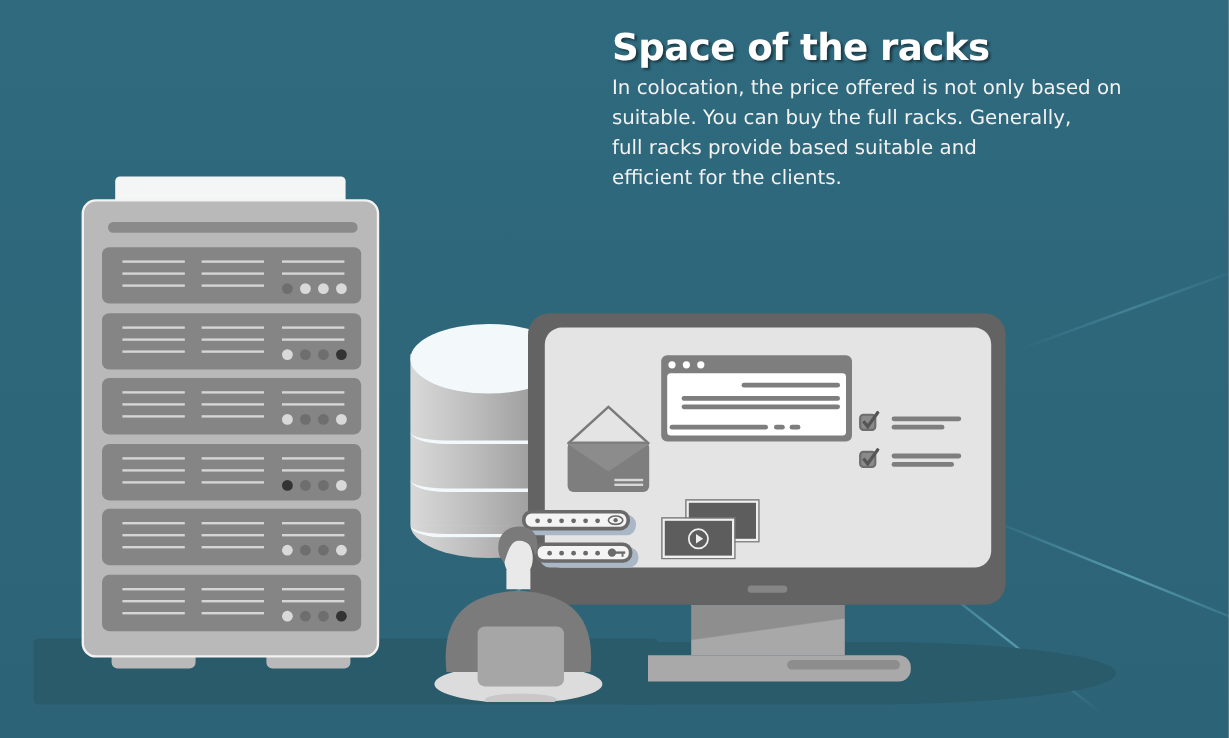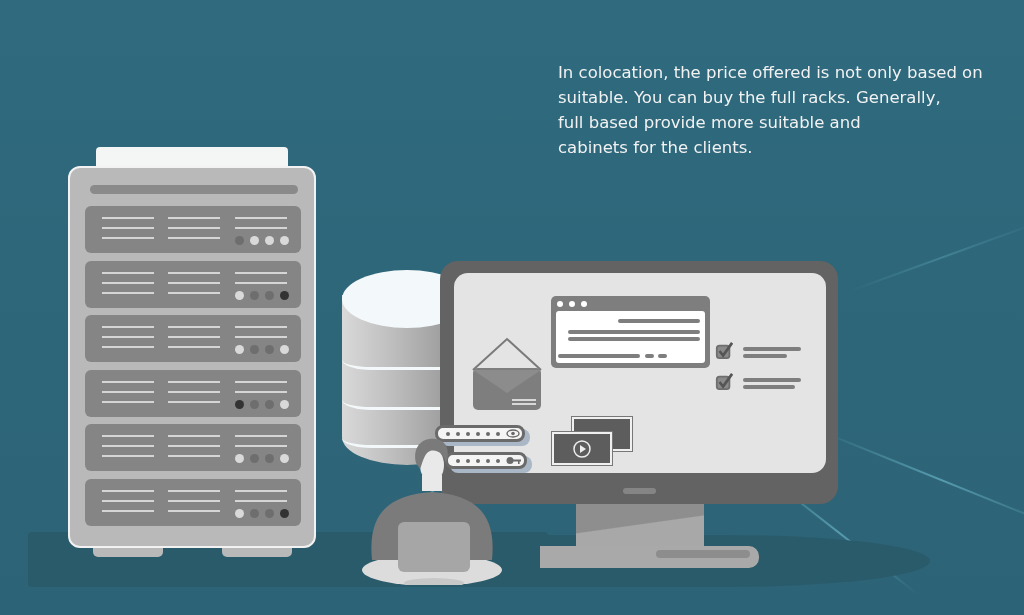--- a/index.html
+++ b/index.html
@@ -18,21 +18,21 @@
   .floor-shadow { position: absolute; background: #2a5b6b; }
 
   
   .headline {
     position: absolute; left: 510px; top: 22px;
     color: #ffffff; font-family: "DejaVu Sans", sans-serif; font-weight: bold;
     font-size: 31px; letter-spacing: -0.5px;
     text-shadow: 2px 2px 2px rgba(0,0,0,0.45);
   }
   .para { position: absolute; left: 510px; top: 60px; color: #f2f2f2; font-size: 16.5px; line-height: 25px; font-family: "DejaVu Sans", sans-serif; }
-  .para div { white-space: nowrap; margin-left: 48px; }
+  .para div { white-space: nowrap; }
 
   
   .rack-top { position: absolute; left: 96px; top: 147px; width: 192px; height: 30px; background: #f4f5f5; border-radius: 4px; }
   .rack {
     position: absolute; left: 68px; top: 166px; width: 248px; height: 382px;
     background: #b9b9b9; border: 2px solid #f2f2f2; border-radius: 12px;
   }
   .rack-bar { position: absolute; left: 20px; top: 17px; width: 208px; height: 9px; background: #8a8a8a; border-radius: 5px; }
   .unit {
     position: absolute; left: 15px; width: 216px; height: 47px; background: #858585; border-radius: 6px;
@@ -77,25 +77,26 @@
 <div class="scene">
 
   <div class="streak" style="left:820px;top:430px;width:260px;transform:rotate(22deg);"></div>
   <div class="streak" style="left:760px;top:470px;width:200px;transform:rotate(38deg);"></div>
   <div class="streak" style="left:370px;top:560px;width:160px;transform:rotate(-48deg);"></div>
   <div class="streak" style="left:850px;top:290px;width:200px;transform:rotate(-20deg);opacity:.5;"></div>
 
   <div class="floor-shadow" style="left:28px;top:532px;width:520px;height:55px;border-radius:4px;"></div>
   <div class="floor-shadow" style="left:520px;top:535px;width:410px;height:52px;border-radius:0 50% 50% 0 / 0 50% 50% 0;"></div>
 
+  <div class="headline">Space of the racks</div>
   <div class="para">
     <div>In colocation, the price offered is not only based on</div>
     <div>suitable. You can buy the full racks. Generally,</div>
-    <div>full based provide more suitable and</div>
-    <div>cabinets for the clients.</div>
+    <div>full racks provide based suitable and</div>
+    <div>efficient for the clients.</div>
   </div>
 
   <div class="rack-top"></div>
   <div class="foot" style="left:93px;"></div>
   <div class="foot" style="left:222px;"></div>
   <div class="rack" id="rack">
     <div class="rack-bar"></div>
   <div class="unit" style="top: 38px;">
         <div class="ln" style="left: 17px; top: 11px;"></div>
         <div class="ln" style="left: 17px; top: 21px;"></div>

